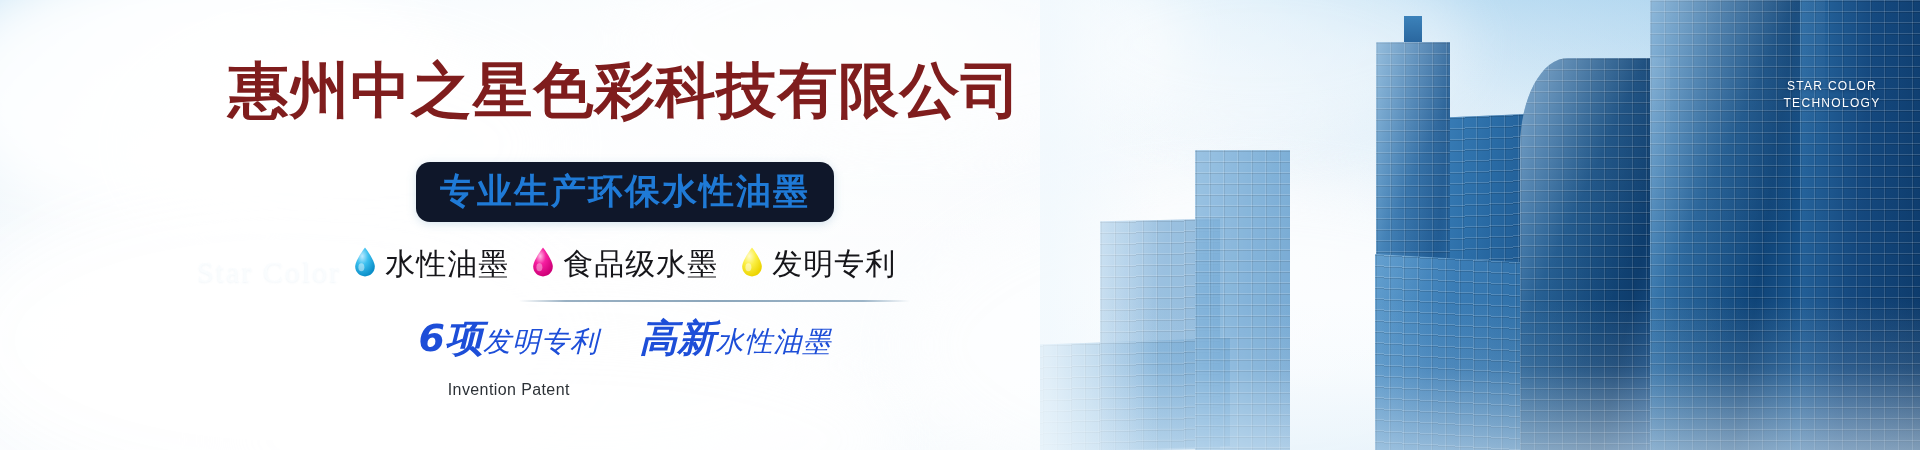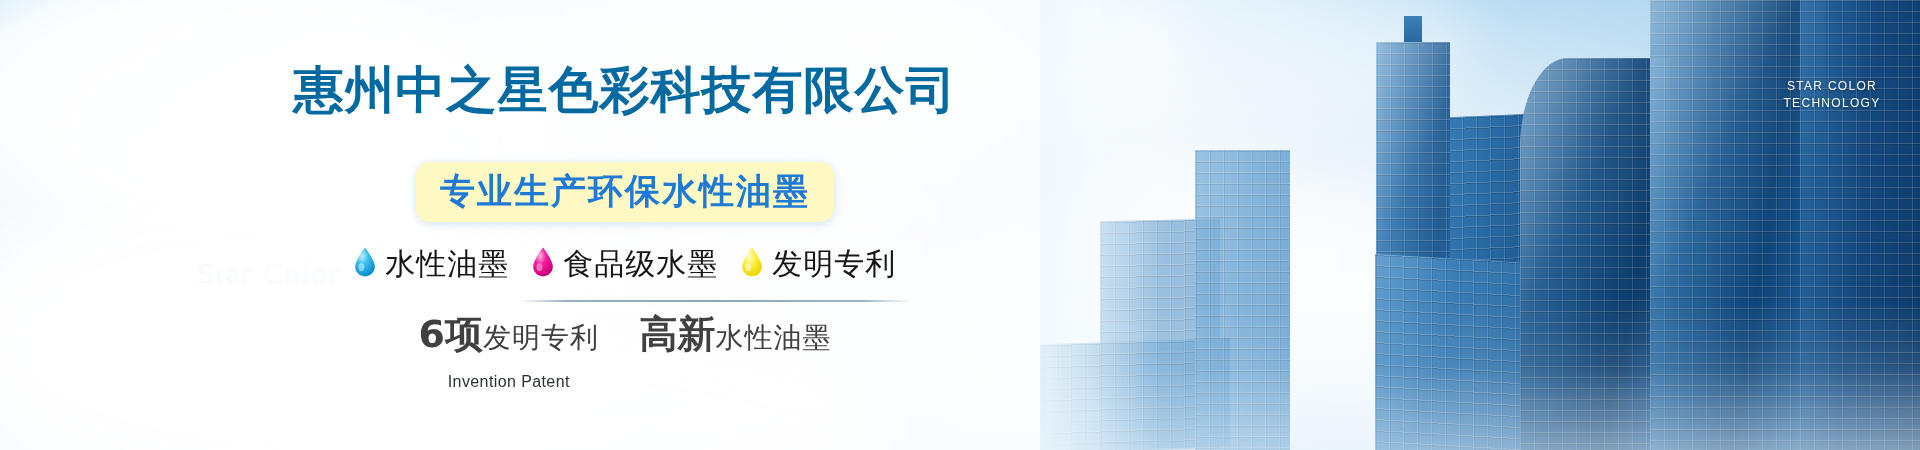--- a/index.html
+++ b/index.html
@@ -145,31 +145,31 @@
   }
 
   
   .content { position:absolute; left:0; top:0; width:1250px; height:450px; }
 
   .title {
     position:absolute; left:0; top:58px; width:1250px;
     text-align:center;
     font-family:"DejaVu Sans", sans-serif;
     font-weight:bold;
-    font-size:50px; line-height:64px;
+    font-size:60px; line-height:64px;
     letter-spacing:1px;
-    color:#0369a1;
+    color:#7f1d1d;
     text-shadow:0 2px 5px rgba(255,255,255,0.85), 0 0 2px rgba(255,255,255,0.9);
     white-space:nowrap;
   }
 
   .pill-wrap { position:absolute; left:0; top:162px; width:1250px; text-align:center; }
   .pill {
     display:inline-block;
-    background:#fef9c3;
+    background:#0f172a;
     border-radius:14px;
     padding:7px 24px 9px;
     font-family:"DejaVu Sans", sans-serif;
     font-weight:bold;
     font-size:35px; line-height:44px;
     letter-spacing:2px;
     color:#1f7ad6;
     box-shadow:0 2px 10px rgba(120,165,200,0.30);
     white-space:nowrap;
   }
@@ -193,23 +193,24 @@
     background:linear-gradient(to right, rgba(150,175,195,0) 0%, rgba(135,162,184,0.85) 12%, rgba(128,157,180,0.9) 50%, rgba(140,168,190,0.85) 88%, rgba(150,175,195,0) 100%);
   }
 
   .badges {
     position:absolute; left:0; top:312px; width:1250px;
     text-align:center; white-space:nowrap;
   }
   .badge { display:inline-block; vertical-align:top; margin:0 18px; text-align:center; }
   .badge .cn {
     font-family:"DejaVu Sans", sans-serif;
-    line-height:44px; white-space:nowrap;
-    color:#404040;
+    line-height:52px; white-space:nowrap;
+    color:#1d4ed8;
     text-shadow:0 1px 2px rgba(255,255,255,0.75);
+    font-style:italic;
   }
   .badge .cn .big { font-size:38px; font-weight:bold; letter-spacing:0px; }
   .badge .cn .sm  { font-size:28px; font-weight:normal; letter-spacing:1px; }
   .badge .en {
     margin-top:8px;
     font-family:"Liberation Sans", sans-serif;
     font-size:16px; line-height:20px; letter-spacing:.4px;
     color:#2c3136;
     text-shadow:0 1px 2px rgba(255,255,255,0.8);
   }

